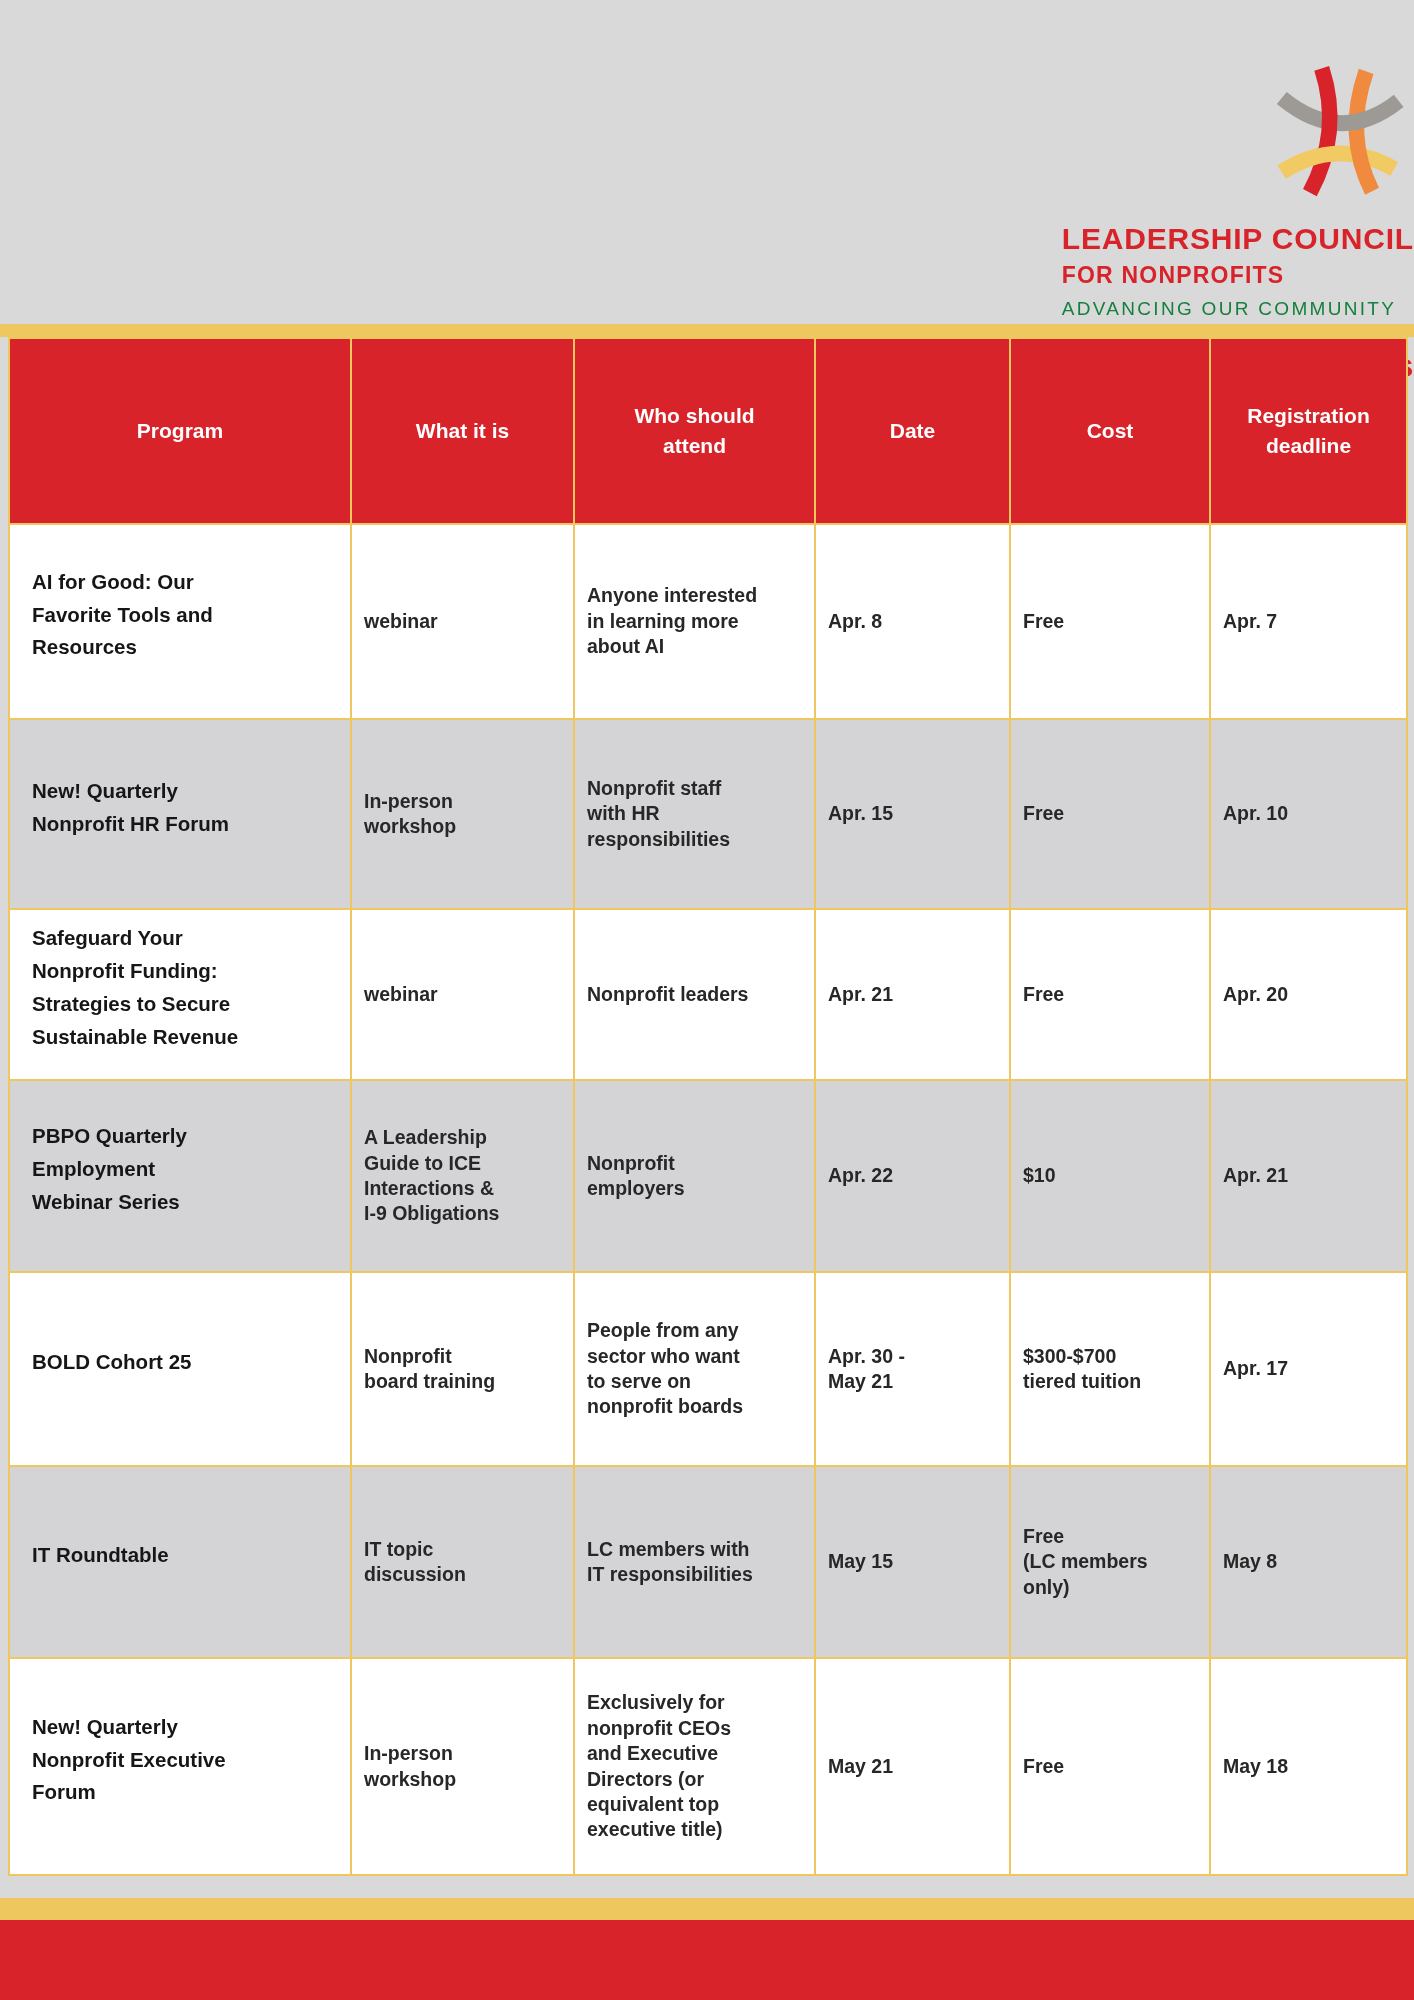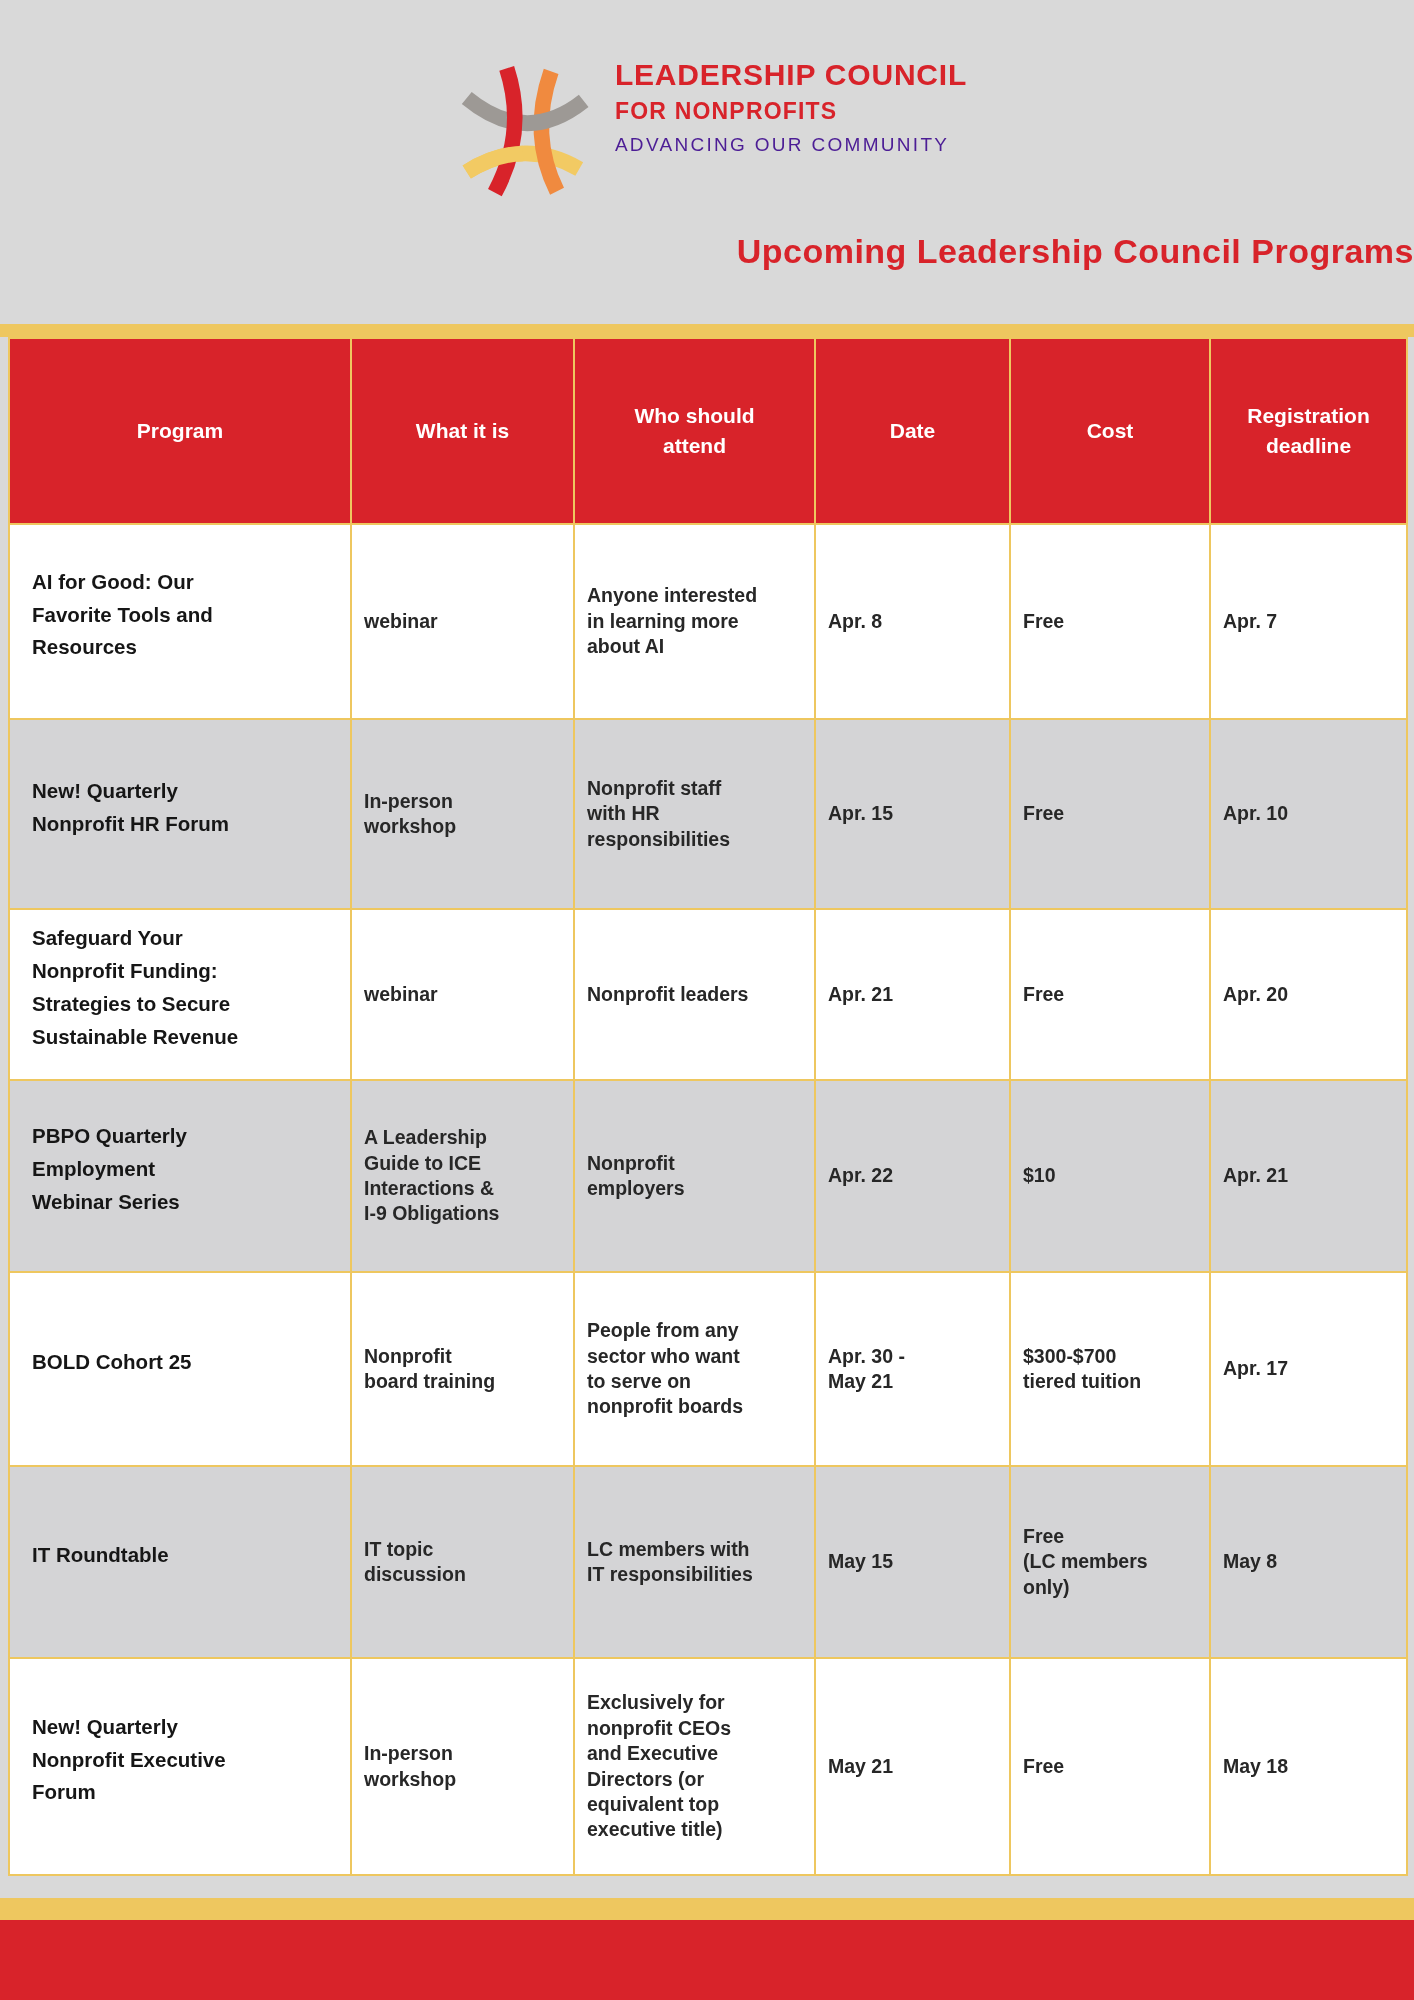--- a/index.html
+++ b/index.html
@@ -9,41 +9,42 @@
     position: relative;
     width: 1414px;
     height: 2000px;
     background: #d9d9d9;
     overflow: hidden;
   }
   
   .brand-row {
     display: flex;
     justify-content: center;
-    align-items: flex-start;
+    align-items: flex-end;
     padding-top: 58px;
     gap: 16px;
+    flex-direction: column;
   }
   .logo-icon { width: 152px; height: 148px; flex: 0 0 auto; }
   .brand-text { display: flex; flex-direction: column; }
   .brand-line1 {
     color: #d8232a;
     font-size: 30px;
     font-weight: 700;
     letter-spacing: 0.8px;
   }
   .brand-line2 {
     color: #d8232a;
     font-size: 23px;
     font-weight: 600;
     letter-spacing: 1.2px;
     margin-top: 6px;
   }
   .brand-tagline {
-    color: #4c1d95;
+    color: #15803d;
     font-size: 19px;
     font-weight: 400;
     letter-spacing: 2.3px;
     margin-top: 9px;
   }
   .page-title {
     margin-top: 26px;
     text-align: right;
     color: #d8232a;
     font-size: 34px;

